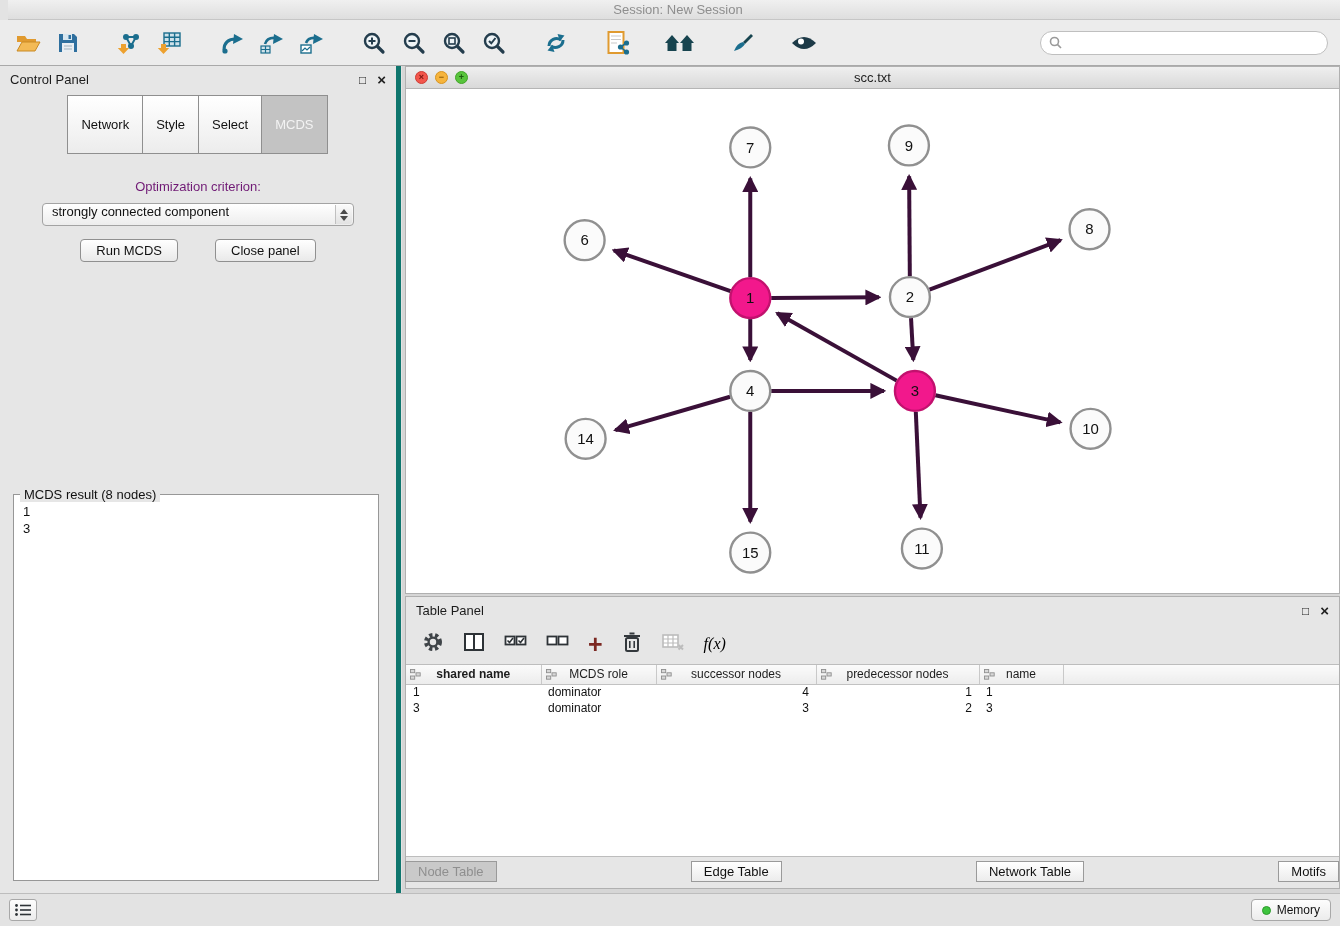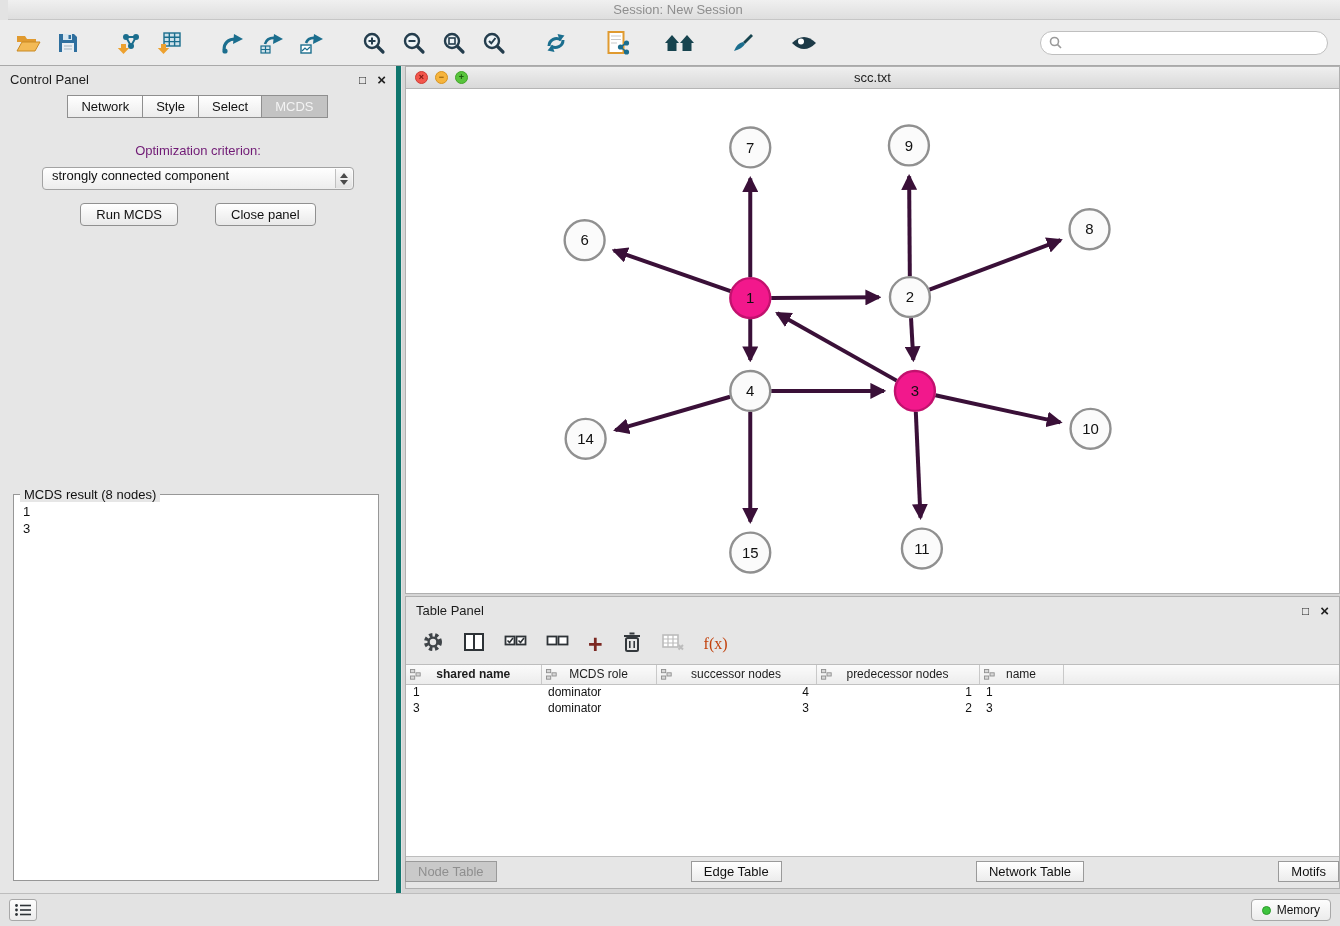--- a/index.html
+++ b/index.html
@@ -17,21 +17,21 @@
 
 .main{position:absolute;top:66px;left:0;width:100%;bottom:33px}
 
 
 .control-panel{position:absolute;top:0;left:0;width:401px;height:100%;background:#e6e6e6;border-right:5px solid #0f766e}
 .panel-header{height:27px;display:flex;align-items:center;padding:0 10px;font-size:13px;color:#1c1c1c}
 .panel-header .spacer{flex:1}
 .wm-btn{font-size:12px;color:#222;margin-left:11px;line-height:12px}
 .wm-btn.close{font-size:15px;font-weight:bold}
 .cp-tabs{display:flex;justify-content:center;margin-top:2px}
-.cp-tab{border:1px solid #8f8f8f;padding:3px 13px;font-size:13px;background:linear-gradient(#ffffff,#ececec);margin-left:-1px;color:#111}
+.cp-tab{border:1px solid #8f8f8f;padding:21px 13px;font-size:13px;background:linear-gradient(#ffffff,#ececec);margin-left:-1px;color:#111}
 .cp-tab.active{background:#c3c3c3;color:#f3f3f3}
 .opt-label{text-align:center;margin-top:25px;font-size:13px;color:#701a75}
 .dropdown{width:312px;height:23px;margin:9px auto 0;background:linear-gradient(#ffffff,#ededed);border:1px solid #a3a3a3;border-radius:4px;display:flex;align-items:flex-start;font-size:13px;padding-left:9px;position:relative;color:#111}
 .dd-btn{position:absolute;right:1px;top:1px;bottom:1px;width:17px;border-left:1px solid #c0c0c0;display:flex;flex-direction:column;align-items:center;justify-content:center;gap:2px;background:linear-gradient(#fafafa,#e2e2e2);border-radius:0 3px 3px 0}
 .dd-btn i{display:block;width:0;height:0;border-left:4px solid transparent;border-right:4px solid transparent}
 .dd-btn .up{border-bottom:5px solid #4a4a4a}
 .dd-btn .down{border-top:5px solid #4a4a4a}
 .cp-buttons{display:flex;justify-content:center;gap:37px;margin-top:13px}
 .btn{border:1px solid #909090;border-radius:4px;background:linear-gradient(#ffffff,#e9e9e9);padding:3px 15px;font-size:13px;color:#111}
 .result-frame{position:absolute;left:13px;right:17px;top:428px;bottom:12px;border:1px solid #979797;background:#fff}
@@ -56,21 +56,21 @@
 .tp-table-wrap{flex:1;background:#fff;border-top:1px solid #bdbdbd;border-bottom:1px solid #bdbdbd;overflow:hidden}
 table.node-table{border-collapse:collapse;width:100%;table-layout:fixed}
 .node-table th{position:relative;height:19px;background:linear-gradient(#fbfbfb,#ececec);border-right:1px solid #c9c9c9;border-bottom:1px solid #c2c2c2;font-size:12px;font-weight:normal;color:#1d1d1d;text-align:center;overflow:hidden;white-space:nowrap}
 .node-table th .hicon{position:absolute;left:4px;top:4px}
 .node-table th.filler{border-right:none}
 .node-table td{height:16px;font-size:12px;padding:0 7px;color:#111;white-space:nowrap;overflow:hidden}
 .tp-tabs{display:flex;justify-content:space-between;padding:4px 0 6px}
 .tp-tab{border:1px solid #9a9a9a;padding:2px 12px;font-size:13px;background:linear-gradient(#ffffff,#ececec);margin-left:-1px;color:#111}
 .tp-tab.active{background:#c9c9c9;color:#8f8f8f}
 .plus-glyph{font-size:25px;font-weight:bold;color:#7c2822;line-height:18px}
-.fx{font-family:"Liberation Serif",serif;font-size:16px;color:#c2410c}
+.fx{font-family:"Liberation Serif",serif;font-style:italic;font-size:16px;color:#000000}
 
 
 .statusbar{position:absolute;left:0;bottom:0;width:100%;height:33px;background:#e3e3e3;border-top:1px solid #bdbdbd;display:flex;align-items:center;padding:0 9px}
 .status-btn{width:28px;height:22px;border:1px solid #a8a8a8;border-radius:3px;background:linear-gradient(#fdfdfd,#ececec);display:flex;align-items:center;justify-content:center}
 .memory-btn{margin-left:auto;height:22px;border:1px solid #a8a8a8;border-radius:4px;background:linear-gradient(#fdfdfd,#ececec);display:flex;align-items:center;padding:0 10px;gap:6px;font-size:12px;color:#111}
 .mem-dot{width:9px;height:9px;border-radius:50%;background:#3ec43e;border:1px solid #2c9a2c}
 </style>
 </head>
 <body>
 

